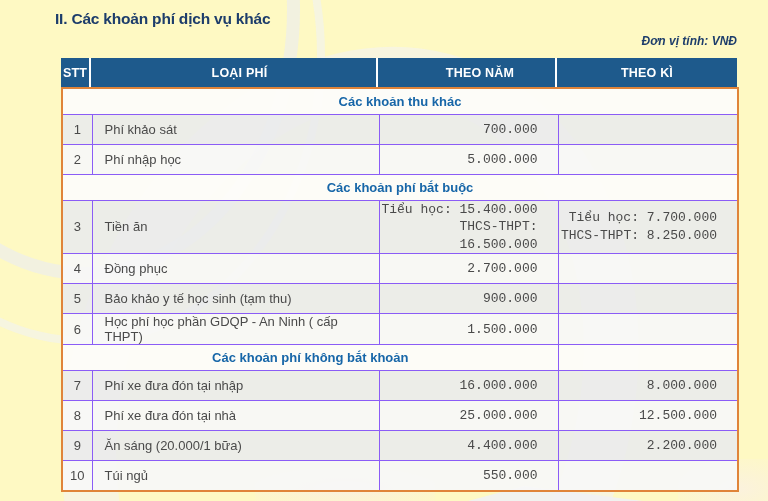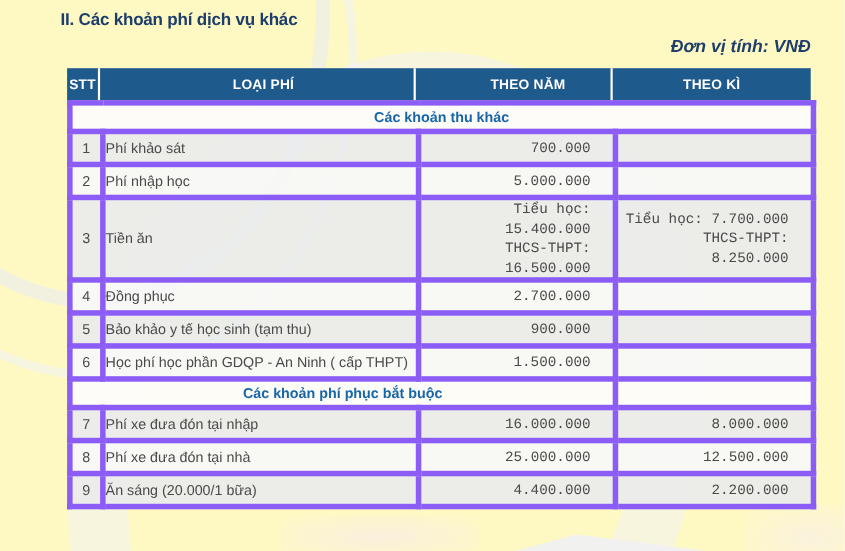--- a/index.html
+++ b/index.html
@@ -53,21 +53,21 @@
   }
   .page-title {
     font-size: 15.5px;
     font-weight: bold;
     color: #1d3d6b;
     letter-spacing: -0.2px;
   }
   .unit-note {
     margin-top: 6px;
     text-align: right;
-    font-size: 16px;
+    font-size: 12px;
     font-style: italic;
     font-weight: bold;
     color: #1d3d6b;
   }
   
   .table-wrap { margin-left: 6px; margin-top: 10px; width: 572px; }
   .table-header {
     display: flex;
     width: 676px;
     height: 29px;
@@ -91,37 +91,37 @@
   
   .fee-table {
     width: 676px;
     table-layout: fixed;
     border-collapse: collapse;
     border: 2px solid #e08439;
     font-size: 13px;
     color: #4a4a4a;
   }
   .fee-table td {
-    border: 5px solid #8b5cf6;
+    border: 1px solid #8b5cf6;
     vertical-align: middle;
   }
   .data-row td { height: 30px; }
   .row-tall td { height: 44px; line-height: 1.35; }
   .row-odd td  { background: rgba(233,234,237,0.88); }
   .row-even td { background: rgba(248,248,247,0.93); }
   .section-row td {
     height: 26px;
     background: rgba(253,252,250,0.94);
     text-align: center;
     font-size: 13px;
     font-weight: bold;
     color: #1766a8;
   }
   .cell-stt { text-align: center; }
-  .cell-fee { text-align: left; padding-left: 0; }
+  .cell-fee { text-align: left; padding-left: 12px; }
   .cell-amount { text-align: right; padding-right: 20px; font-family: Liberation Mono, monospace; }
 </style>
 </head>
 <body>
 
 <div class="page">
 
   <div class="wm wm-arc1"></div>
   <div class="wm wm-arc2"></div>
   <div class="wm wm-swoosh"></div>
@@ -160,20 +160,23 @@
               <td class="cell-fee">Phí khảo sát</td>
               <td class="cell-amount">700.000</td>
               <td class="cell-amount"></td>
             </tr>
             <tr class="data-row row-even">
               <td class="cell-stt">2</td>
               <td class="cell-fee">Phí nhập học</td>
               <td class="cell-amount">5.000.000</td>
               <td class="cell-amount"></td>
             </tr>
+            <tr class="section-row">
+              <td colspan="4">Các khoản phí bắt buộc</td>
+            </tr>
             <tr class="data-row row-odd row-tall">
               <td class="cell-stt">3</td>
               <td class="cell-fee">Tiền ăn</td>
               <td class="cell-amount">Tiểu học: 15.400.000<br>THCS-THPT: 16.500.000</td>
               <td class="cell-amount">Tiểu học: 7.700.000<br>THCS-THPT: 8.250.000</td>
             </tr>
             <tr class="data-row row-even">
               <td class="cell-stt">4</td>
               <td class="cell-fee">Đồng phục</td>
               <td class="cell-amount">2.700.000</td>
@@ -185,39 +188,45 @@
               <td class="cell-amount">900.000</td>
               <td class="cell-amount"></td>
             </tr>
             <tr class="data-row row-even">
               <td class="cell-stt">6</td>
               <td class="cell-fee">Học phí học phần GDQP - An Ninh ( cấp THPT)</td>
               <td class="cell-amount">1.500.000</td>
               <td class="cell-amount"></td>
             </tr>
             <tr class="section-row">
-              <td colspan="3">Các khoản phí phục bắt buộc</td>
+              <td colspan="3">Các khoản phí không bắt khoản</td>
               <td></td>
             </tr>
             <tr class="data-row row-odd">
               <td class="cell-stt">7</td>
               <td class="cell-fee">Phí xe đưa đón tại nhập</td>
               <td class="cell-amount">16.000.000</td>
               <td class="cell-amount">8.000.000</td>
             </tr>
             <tr class="data-row row-even">
               <td class="cell-stt">8</td>
               <td class="cell-fee">Phí xe đưa đón tại nhà</td>
               <td class="cell-amount">25.000.000</td>
               <td class="cell-amount">12.500.000</td>
             </tr>
             <tr class="data-row row-odd">
               <td class="cell-stt">9</td>
               <td class="cell-fee">Ăn sáng (20.000/1 bữa)</td>
               <td class="cell-amount">4.400.000</td>
               <td class="cell-amount">2.200.000</td>
             </tr>
+            <tr class="data-row row-even">
+              <td class="cell-stt">10</td>
+              <td class="cell-fee">Túi ngủ</td>
+              <td class="cell-amount">550.000</td>
+              <td class="cell-amount"></td>
+            </tr>
           </tbody>
       </table>
 
     </div>
   </div>
 </div>
 
 </body></html>

